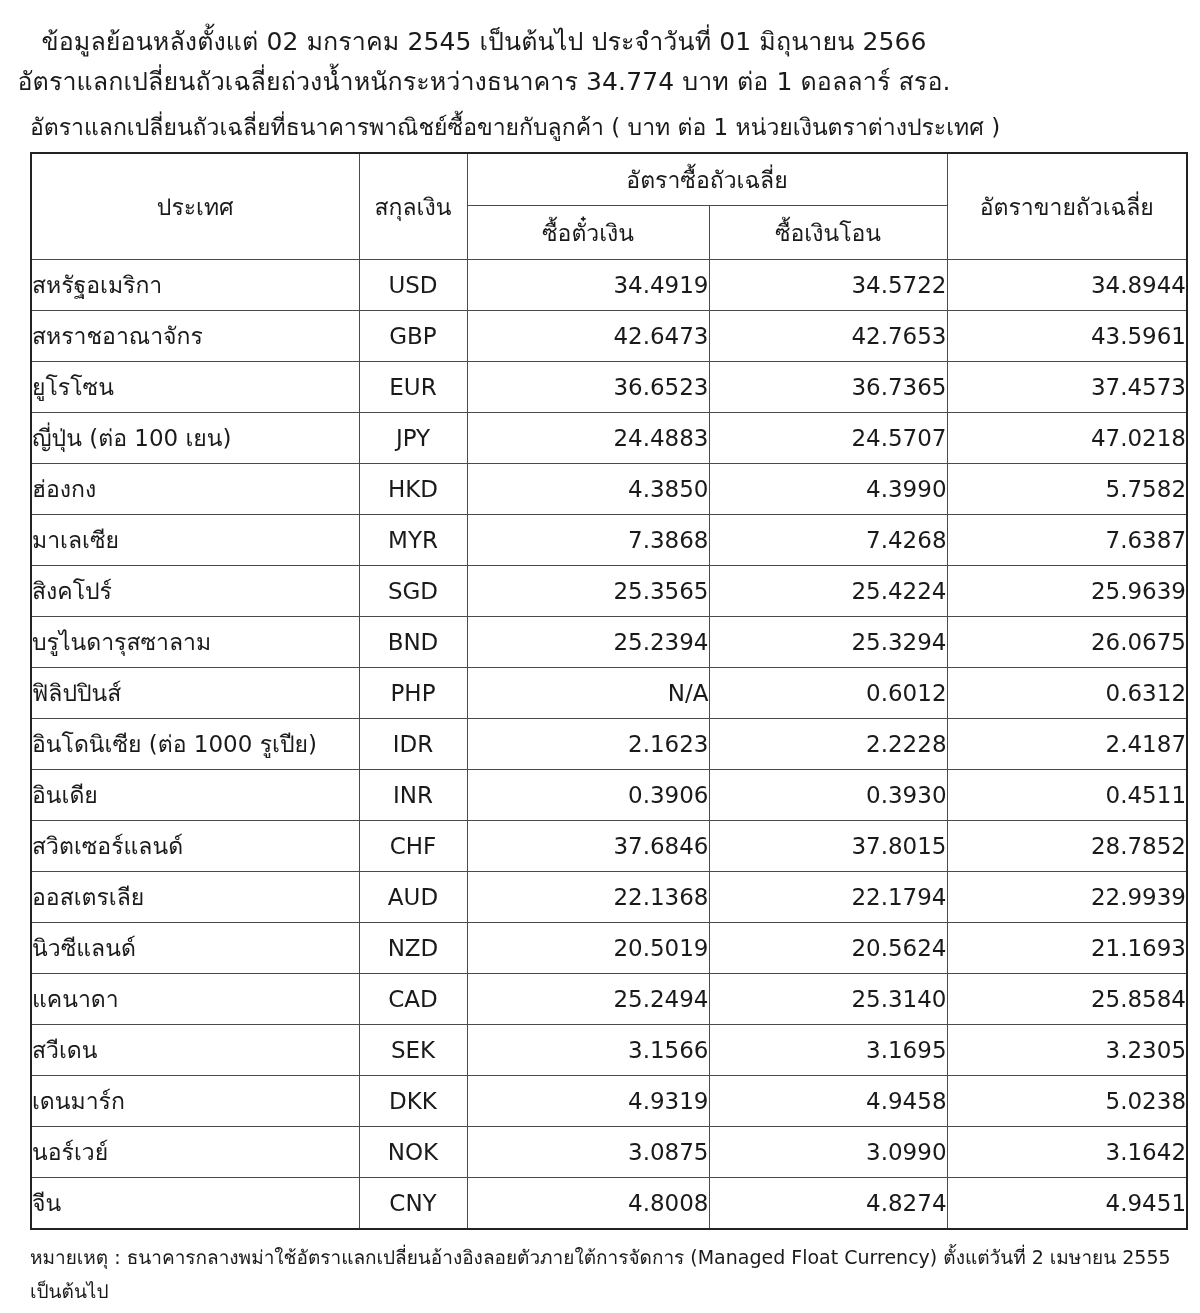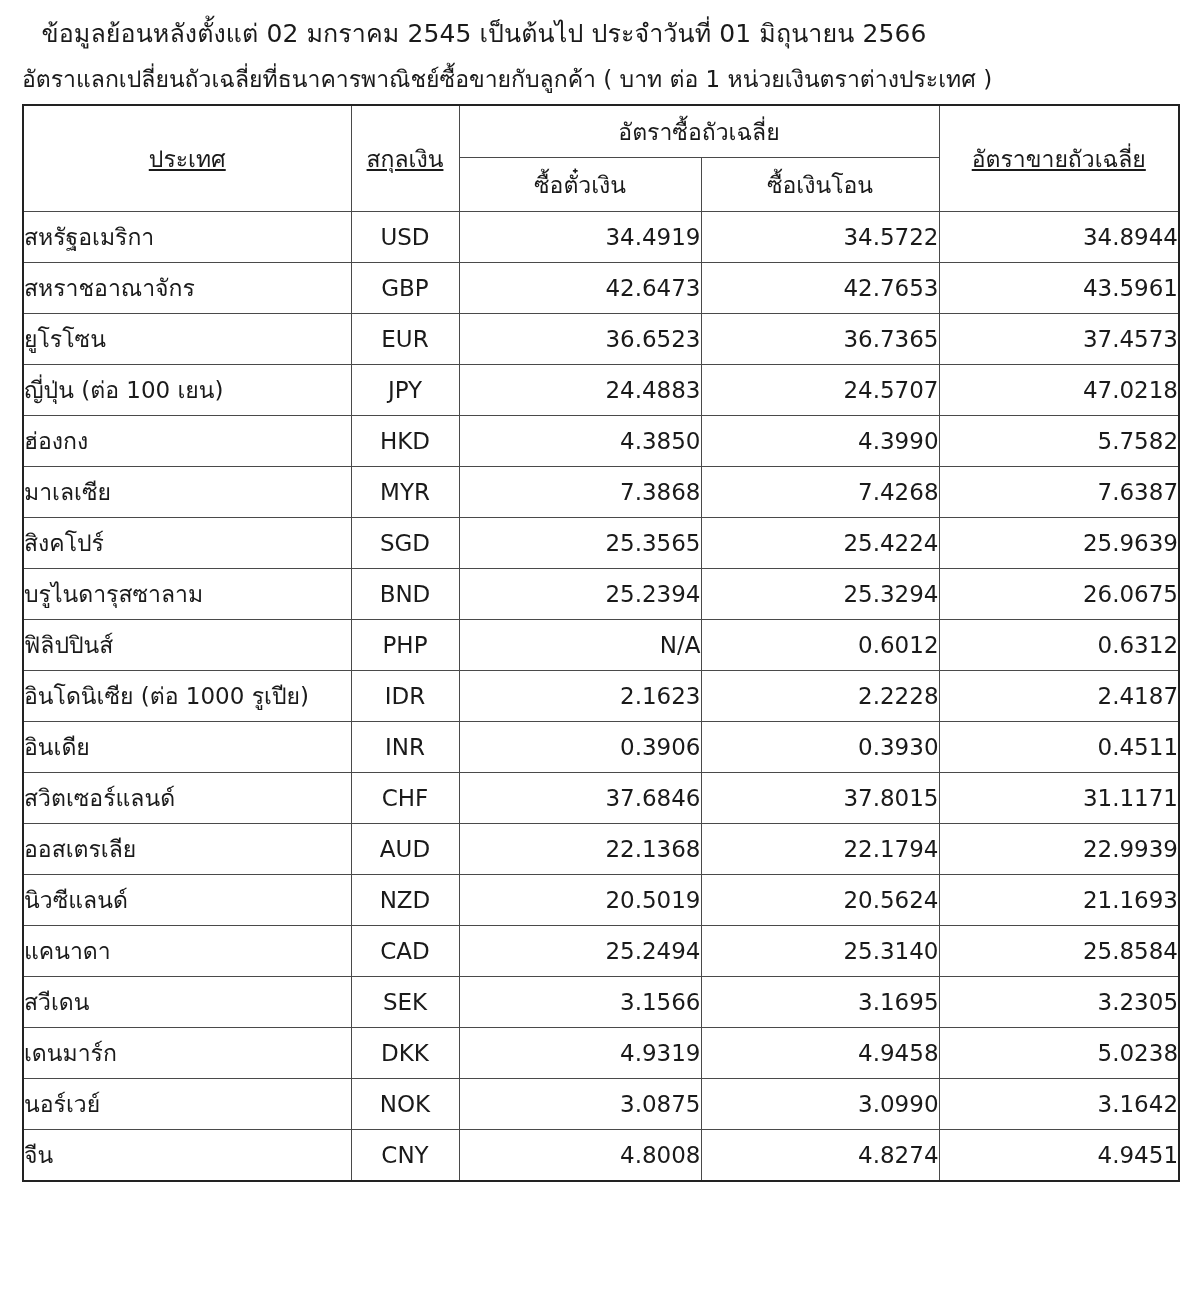--- a/index.html
+++ b/index.html
@@ -13,21 +13,21 @@
     height: 1313px;
     font-family: "DejaVu Sans", "Liberation Sans", sans-serif;
     color: #1a1a1a;
     overflow: hidden;
   }
   .page {
     width: 968px;
     height: 1313px;
     position: relative;
     box-sizing: border-box;
-    padding: 0;
+    padding: 8px;
   }
   .title-block {
     text-align: center;
     padding-top: 14px;
   }
   .title-line {
     font-size: 25px;
     line-height: 40px;
     font-weight: 400;
     letter-spacing: 0.1px;
@@ -61,21 +61,21 @@
     padding: 0;
     vertical-align: middle;
   }
   table.rates thead th {
     font-weight: 400;
     font-size: 23px;
     text-align: center;
     line-height: 30px;
     margin-left: 40px;
   }
-  th.h-country, th.h-code, th.h-sell { height: 104px; text-decoration: underline; }
+  th.h-country, th.h-code, th.h-sell { height: 104px; }
   th.h-group { height: 51px; }
   th.h-sub   { height: 53px; font-size: 22px; }
 
   table.rates tbody td {
     height: 50px;
     font-size: 23px;
   }
   td.country {
     text-align: left;
     padding-left: 12px;
@@ -109,20 +109,21 @@
     text-align: left;
   }
 </style>
 </head>
 <body>
 
 <div class="page">
 
   <div class="title-block">
     <div class="title-line">ข้อมูลย้อนหลังตั้งแต่ 02 มกราคม 2545 เป็นต้นไป ประจำวันที่ 01 มิถุนายน 2566</div>
+    <div class="title-line">อัตราแลกเปลี่ยนถัวเฉลี่ยถ่วงน้ำหนักระหว่างธนาคาร 34.774 บาท ต่อ 1 ดอลลาร์ สรอ.</div>
   </div>
 
   <div class="subtitle">อัตราแลกเปลี่ยนถัวเฉลี่ยที่ธนาคารพาณิชย์ซื้อขายกับลูกค้า ( บาท ต่อ 1 หน่วยเงินตราต่างประเทศ )</div>
 
   <table class="rates">
     <colgroup>
       <col class="c-country">
       <col class="c-code">
       <col class="c-bill">
       <col class="c-transfer">
@@ -216,21 +217,21 @@
           <td class="code">INR</td>
           <td class="num">0.3906</td>
           <td class="num">0.3930</td>
           <td class="num">0.4511</td>
         </tr>
         <tr>
           <td class="country">สวิตเซอร์แลนด์</td>
           <td class="code">CHF</td>
           <td class="num">37.6846</td>
           <td class="num">37.8015</td>
-          <td class="num">31.1171</td>
+          <td class="num">28.7852</td>
         </tr>
         <tr>
           <td class="country">ออสเตรเลีย</td>
           <td class="code">AUD</td>
           <td class="num">22.1368</td>
           <td class="num">22.1794</td>
           <td class="num">22.9939</td>
         </tr>
         <tr>
           <td class="country">นิวซีแลนด์</td>
@@ -270,14 +271,15 @@
         <tr>
           <td class="country">จีน</td>
           <td class="code">CNY</td>
           <td class="num">4.8008</td>
           <td class="num">4.8274</td>
           <td class="num">4.9451</td>
         </tr>
       </tbody>
   </table>
 
+  <div class="footnote">หมายเหตุ  :  ธนาคารกลางพม่าใช้อัตราแลกเปลี่ยนอ้างอิงลอยตัวภายใต้การจัดการ (Managed Float Currency) ตั้งแต่วันที่ 2 เมษายน 2555 เป็นต้นไป</div>
 
 </div>
 
 </body></html>

